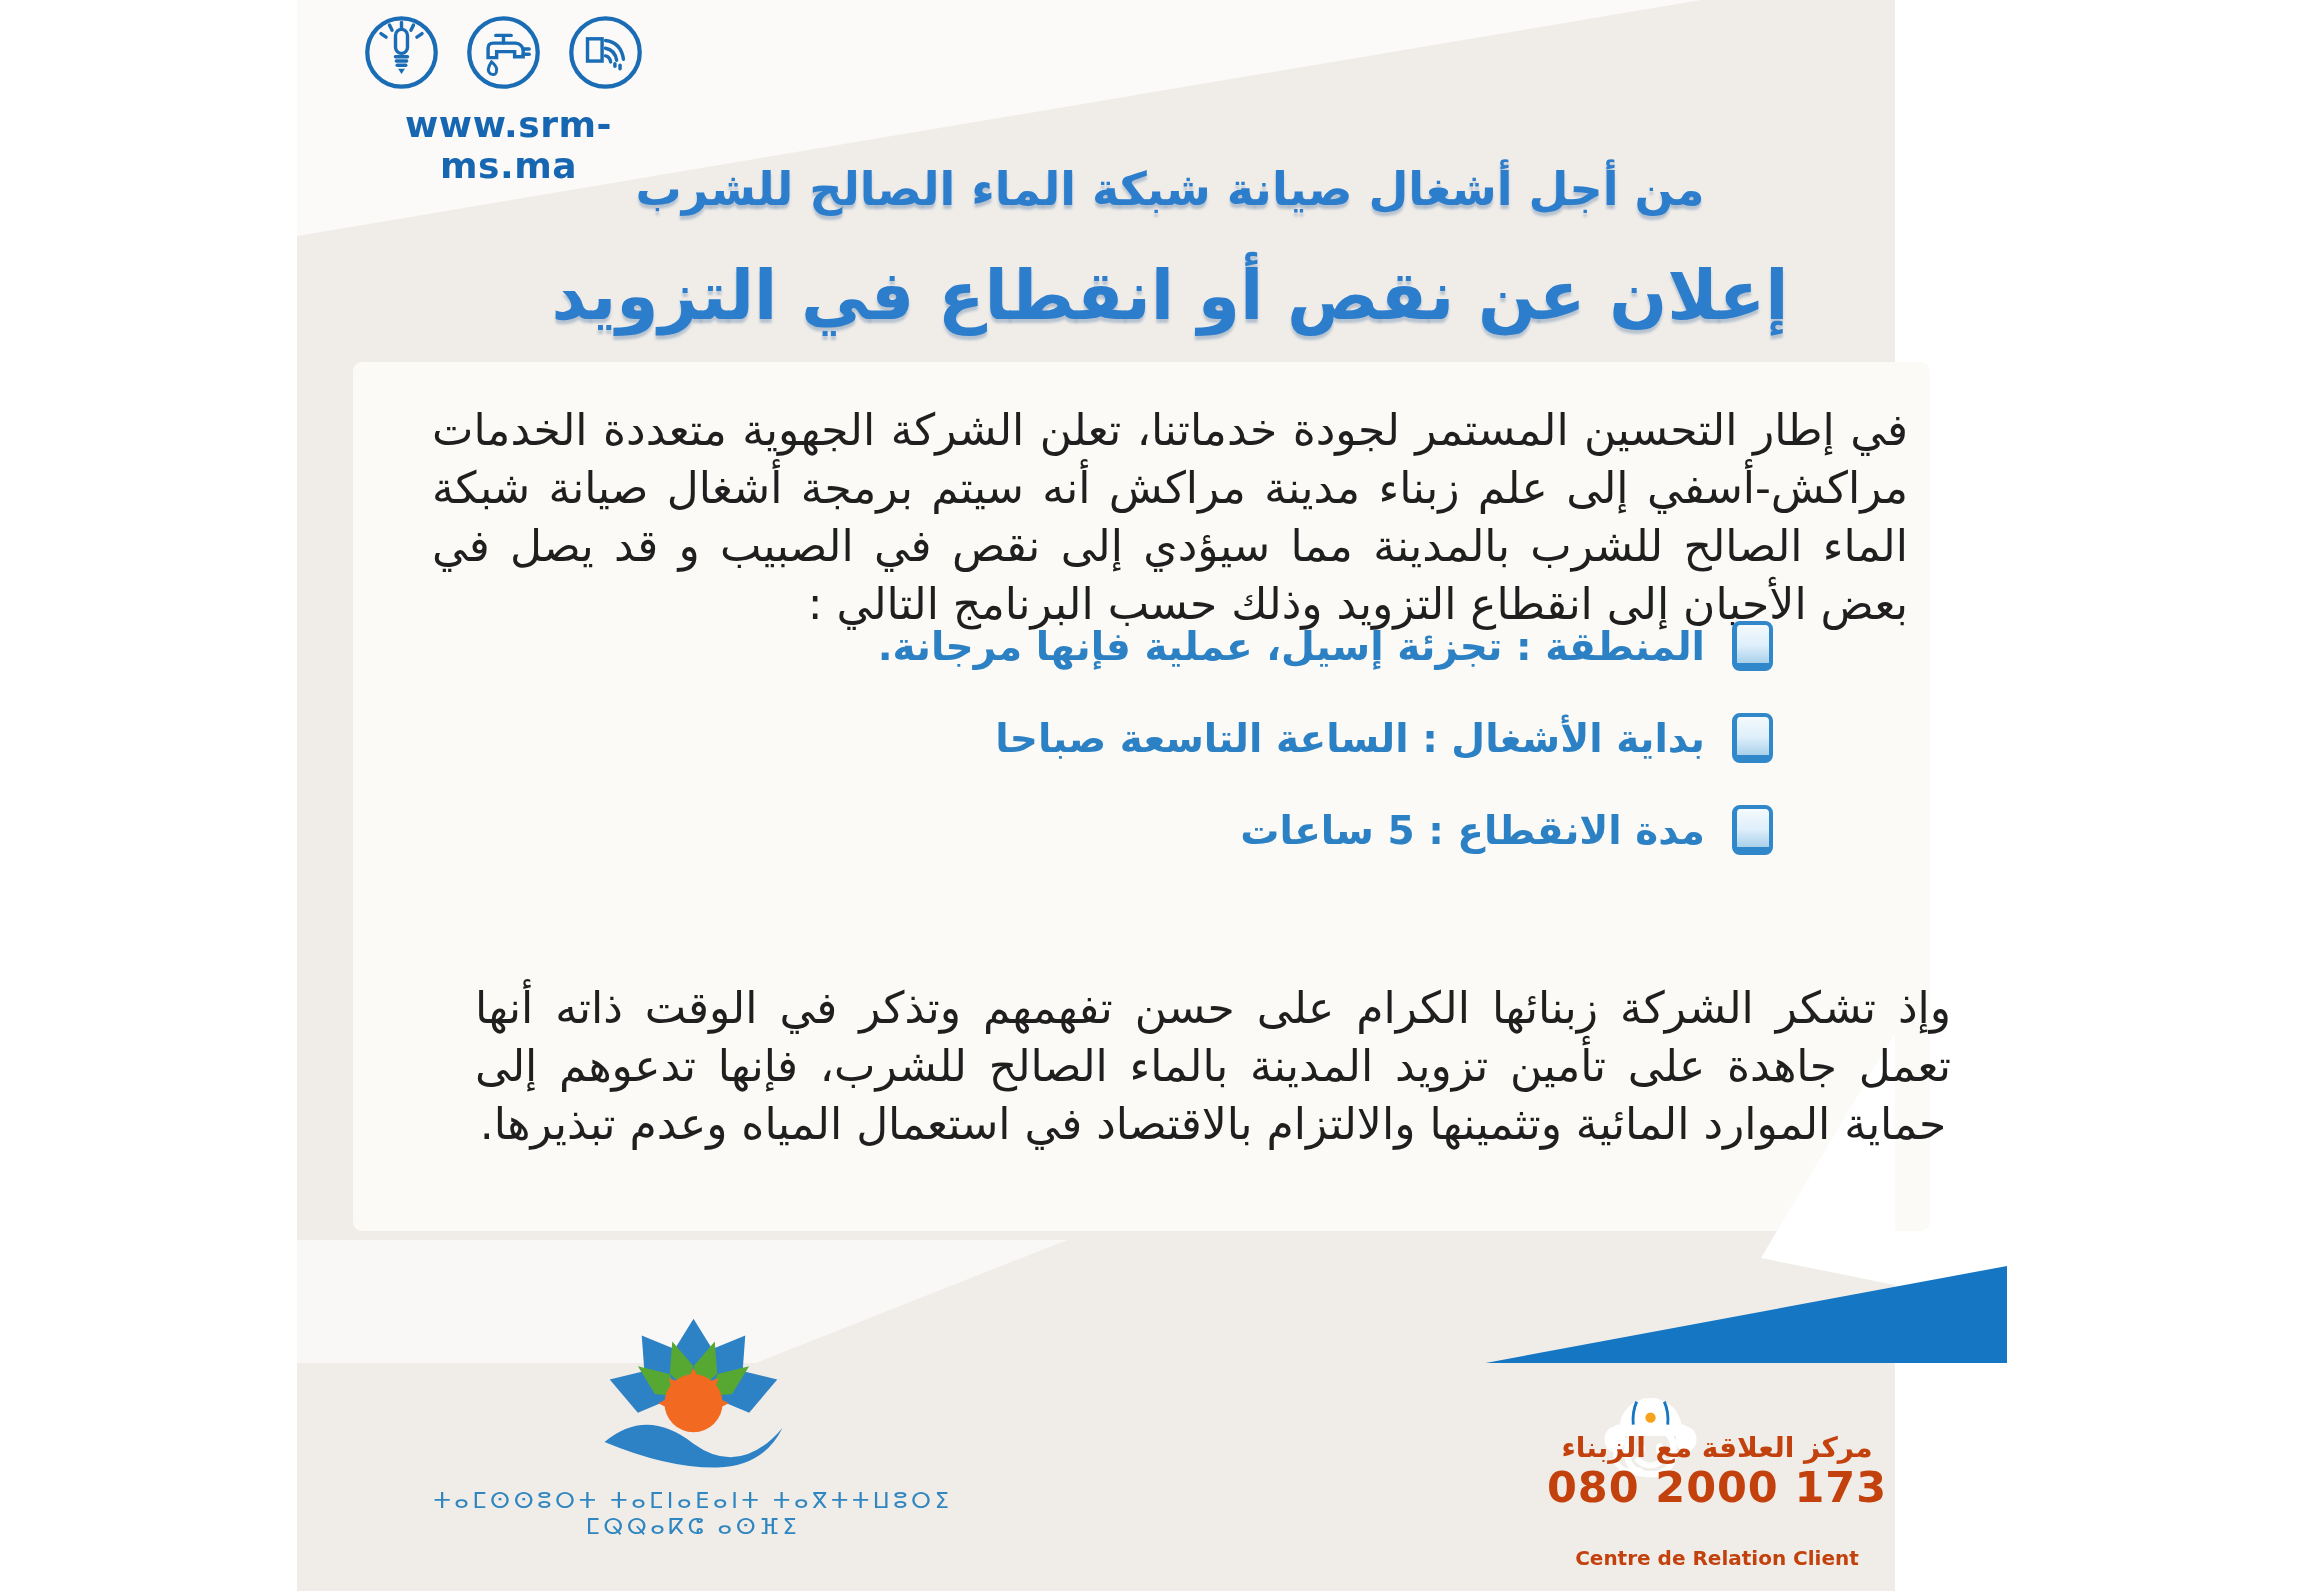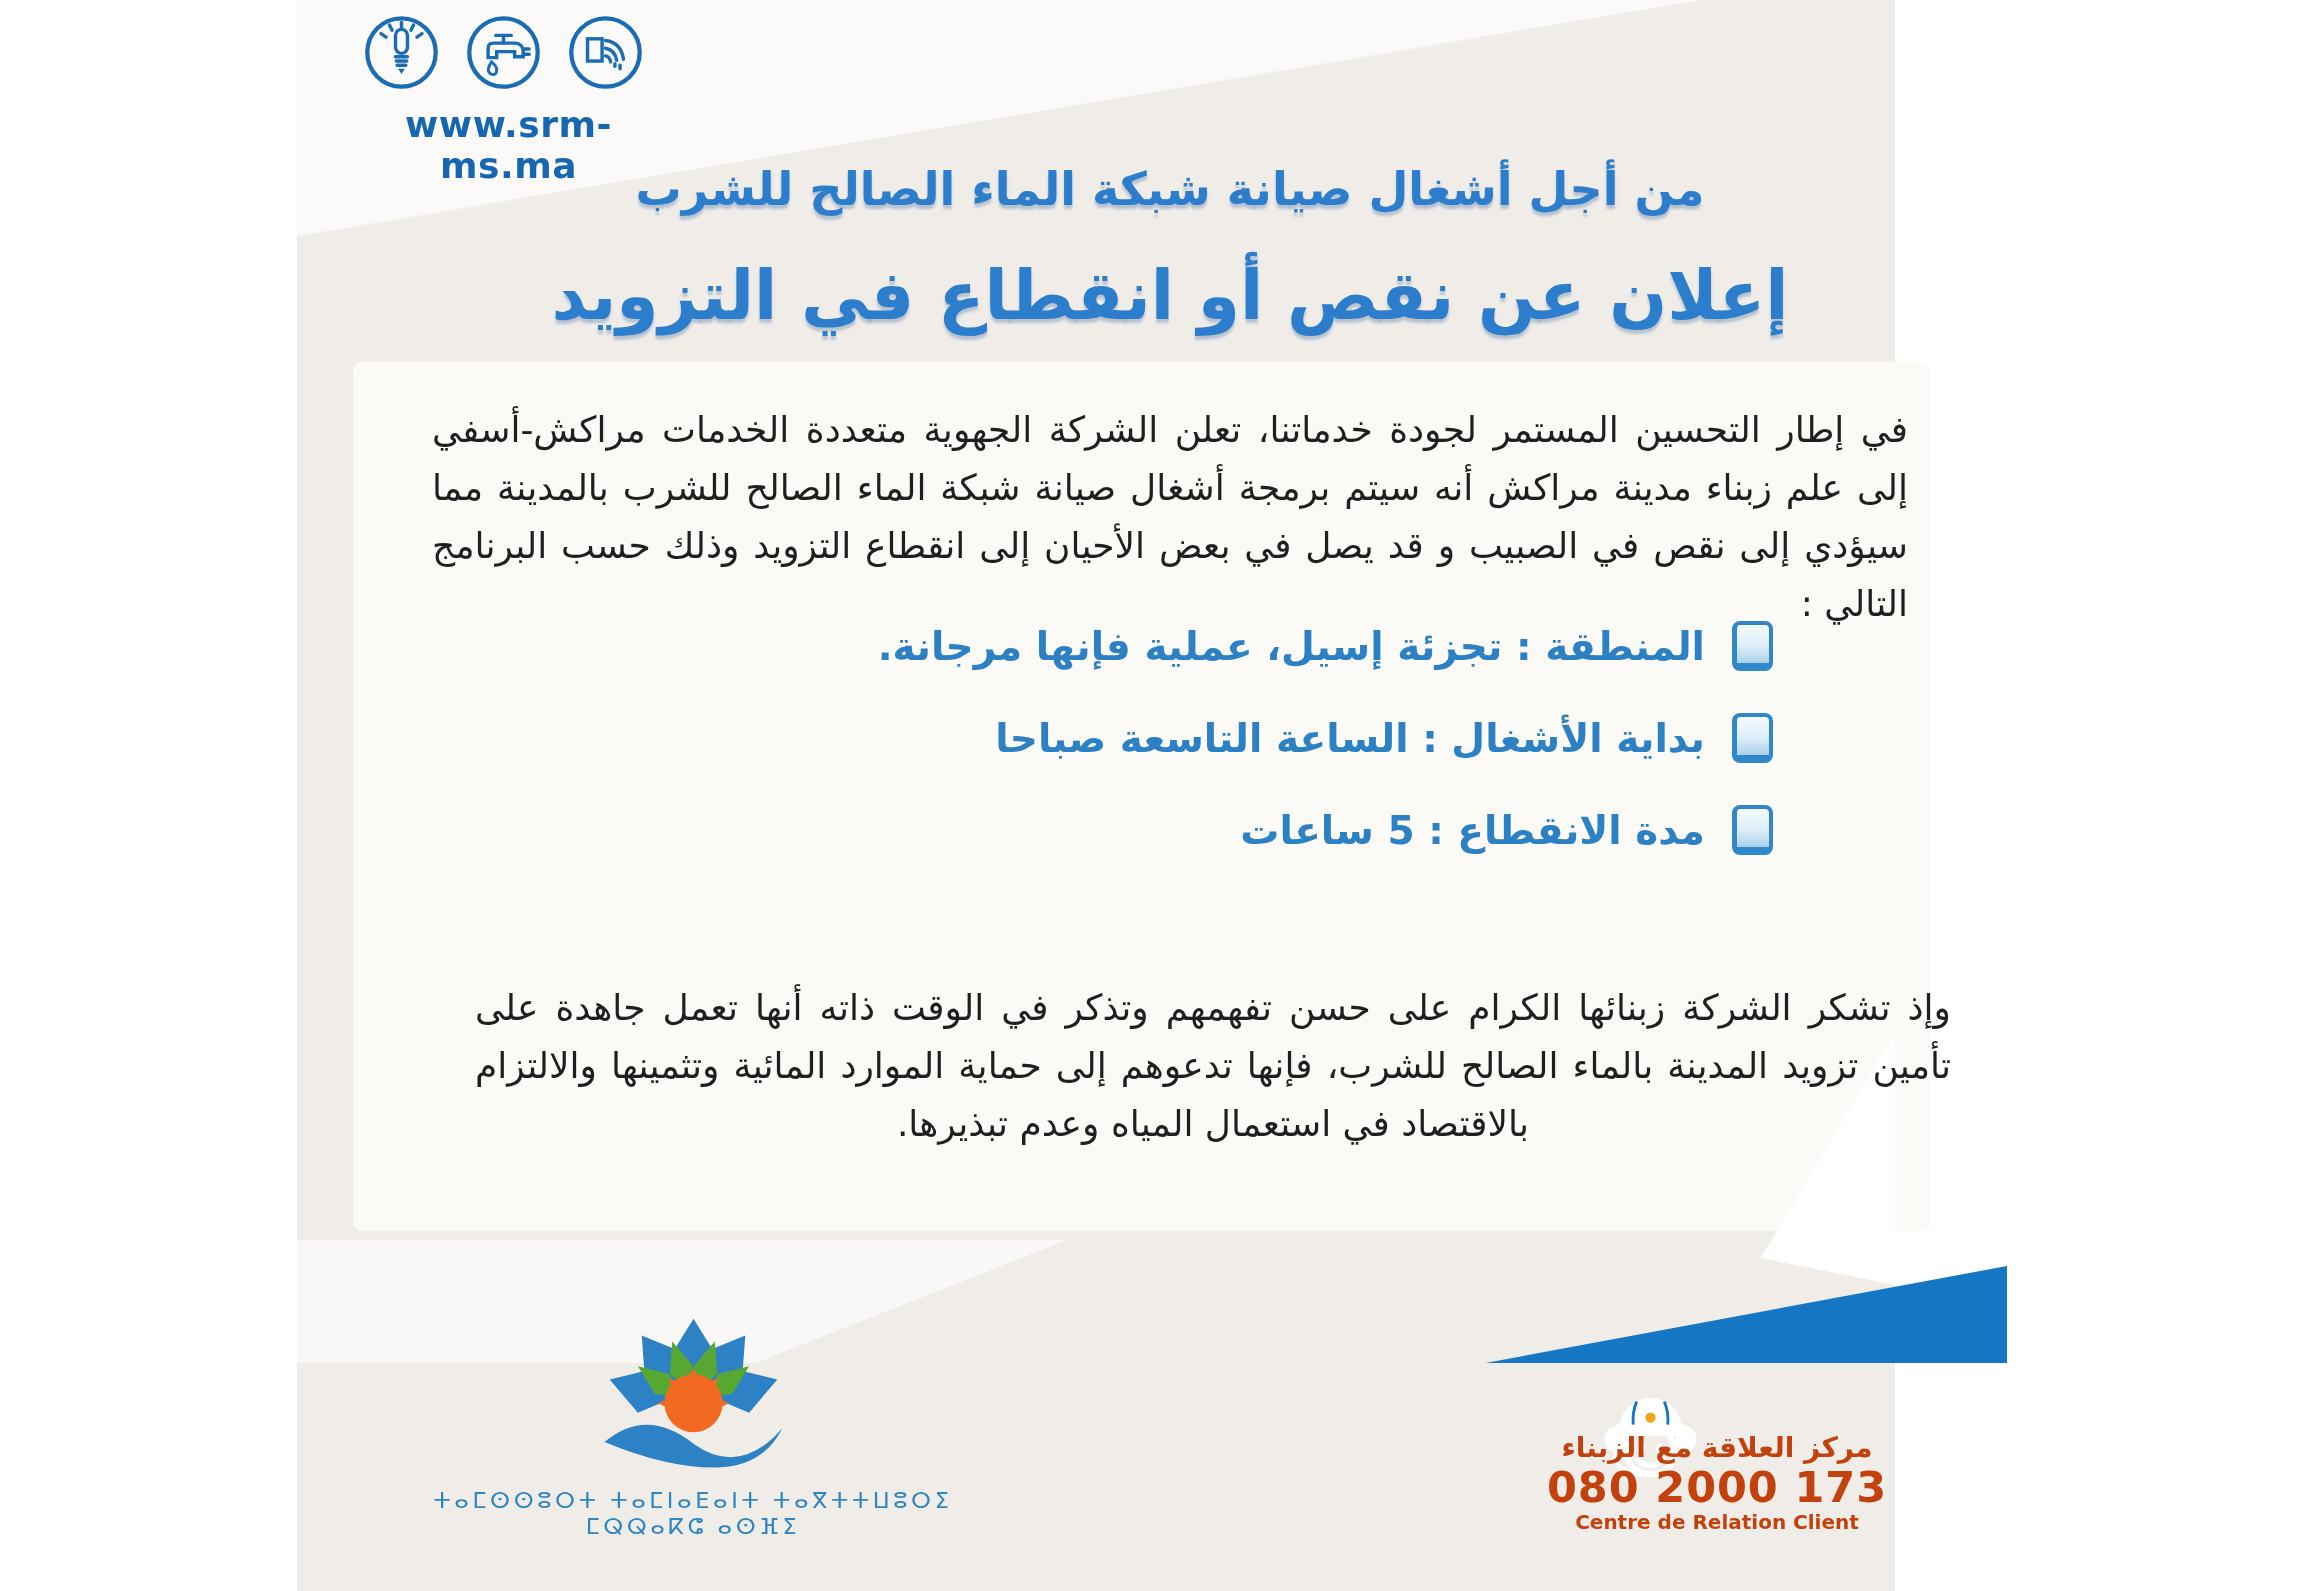--- a/index.html
+++ b/index.html
@@ -30,21 +30,21 @@
     font-size:36px;font-weight:bold;color:#1766b1;letter-spacing:0.5px;}
 
   .title-block{position:absolute;left:387px;top:135px;width:1566px;text-align:center;
     direction:rtl;color:#2c7dcb;font-weight:bold;
     text-shadow:0 3.6px 2.7px rgba(34,84,140,.28);}
   .title-line1{font-size:46px;line-height:108px;}
   .title-line2{font-size:68px;line-height:106px;}
 
   
   .para{position:absolute;left:432px;width:1476px;direction:rtl;
-    font-size:36px;line-height:58px;color:#1f1f1f;
+    font-size:44px;line-height:58px;color:#1f1f1f;
     text-align:justify;}
   .para-intro{top:401px;text-align-last:right;}
   .para-closing{top:979px;text-align-last:center;margin-left:43px;}
 
   .bullet-list{position:absolute;right:531px;top:621px;display:flex;flex-direction:column;gap:42px;direction:rtl;}
   .bullet-row{display:flex;align-items:center;gap:27px;direction:rtl;}
   .bullet-box{width:32px;height:38px;flex:0 0 auto;
     border:4.5px solid #3087c9;border-bottom-width:8px;border-left-width:5.4px;border-radius:8px;
     background:linear-gradient(180deg,#f5fafd 0%,#ddeefa 55%,#a9d0ea 100%);}
   .bullet-label{font-size:39px;font-weight:600;color:#2c80c4;white-space:nowrap;}
@@ -53,21 +53,21 @@
   .logo-block{position:absolute;left:378px;top:1294px;width:630px;text-align:center;}
   .logo-fan{width:209px;height:185px;}
   .logo-name-ar{direction:rtl;font-size:31px;color:#3a8cc2;margin-top:1.8px;}
   .logo-name-tif{font-size:22.5px;color:#2f86c0;letter-spacing:3.6px;margin-top:5.4px;}
 
   
   .mascot{position:absolute;left:1593px;top:1365px;width:115px;height:126px;}
   .contact-block{position:absolute;right:398px;top:1432px;width:378px;text-align:center;color:#c2410c;}
   .contact-ar{direction:rtl;font-size:28px;font-weight:bold;line-height:32px;}
   .contact-phone{font-size:43px;font-weight:bold;line-height:47px;letter-spacing:0.9px;}
-  .contact-fr{font-size:20px;font-weight:bold;line-height:23.4px;}
+  .contact-fr{font-size:20px;font-weight:bold;line-height:23.4px;margin-top:36px;}
 </style>
 </head>
 <body>
 
 <div class="canvas">
 
   <div class="gray-col"></div>
   <div class="wedge-top-left"></div>
   <div class="content-panel"></div>
   <div class="wedge-bottom-left"></div>

